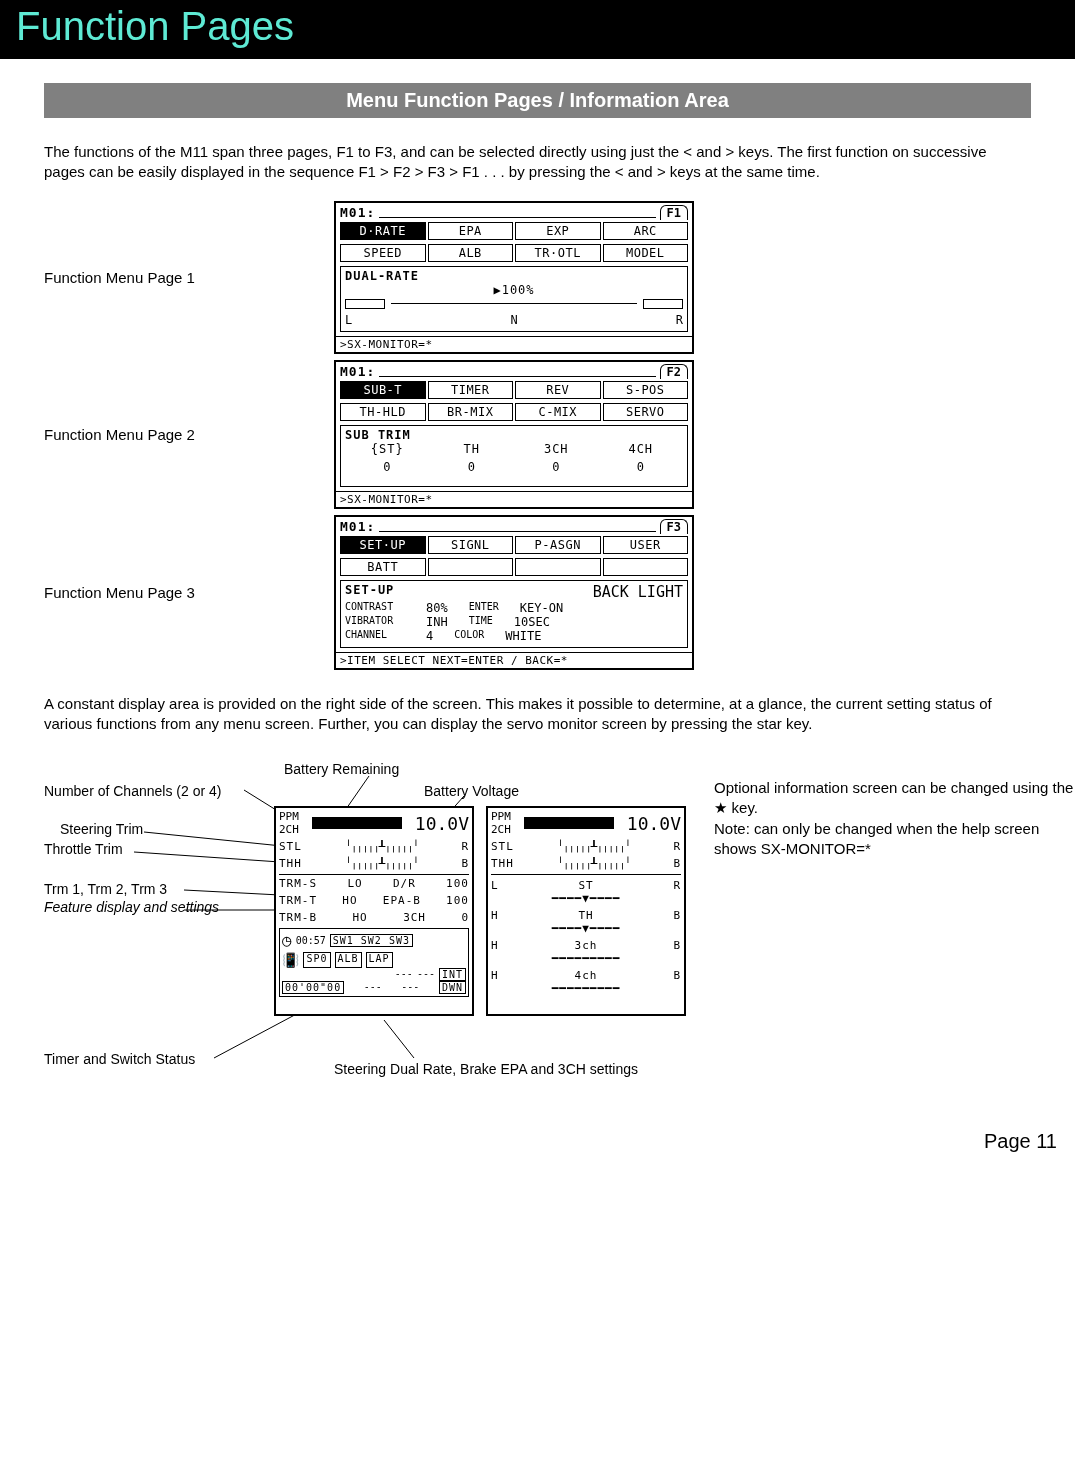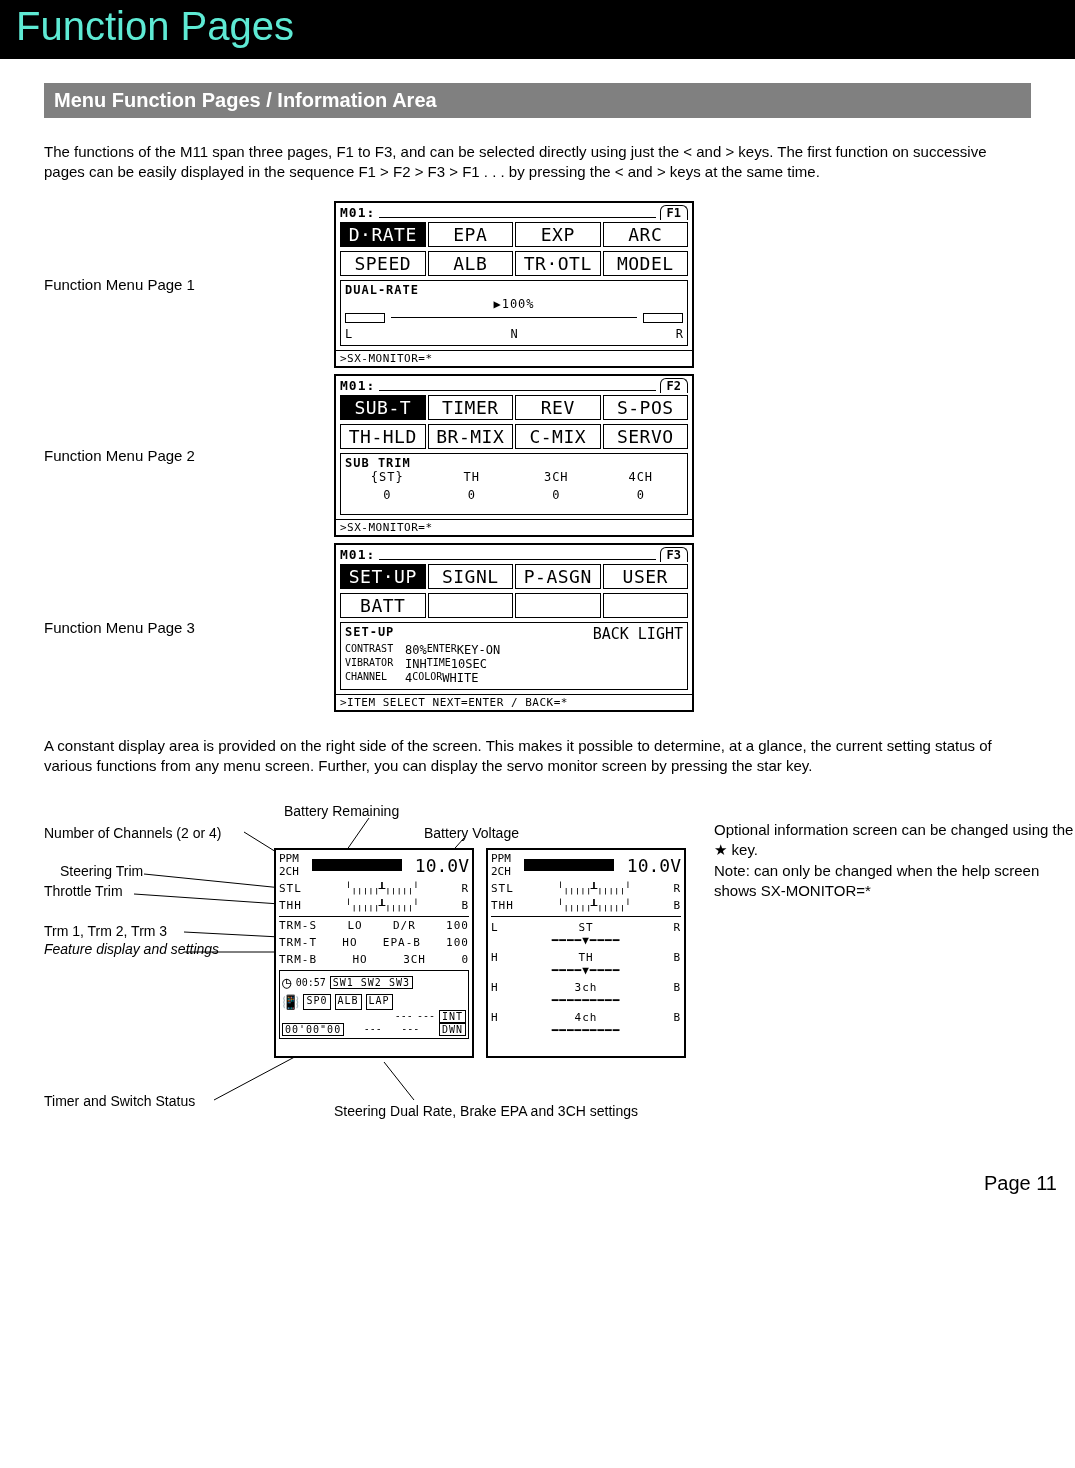--- a/index.html
+++ b/index.html
@@ -16,20 +16,21 @@
     font-size: 40px;
     font-weight: normal;
   }
   .section-bar {
     background: #808080;
     color: #fff;
     font-weight: bold;
     font-size: 20px;
     padding: 6px 10px;
     margin: 24px 44px 0 44px;
+    text-align: center;
   }
   .body-text {
     margin: 24px 44px 0 44px;
     font-size: 15px;
     line-height: 1.35;
   }
   .pages-block {
     margin: 18px 44px 0 44px;
   }
   .page-row {
@@ -62,21 +63,21 @@
     border-radius: 6px 6px 0 0;
     padding: 0 6px;
     font-weight: bold;
     font-size: 12px;
   }
   .lcd .btn-row { display: flex; padding: 2px 4px; gap: 2px; }
   .lcd .btn {
     border: 1px solid #000;
     flex: 1;
     text-align: center;
-    font-size: 18px;
+    font-size: 12px;
     padding: 1px 2px;
     letter-spacing: 0.5px;
   }
   .lcd .btn.sel { background: #000; color: #fff; }
   .lcd .panel {
     border: 1px solid #000;
     margin: 2px 4px 4px 4px;
     padding: 2px 4px 4px 4px;
     font-size: 12px;
   }
@@ -90,21 +91,21 @@
     font-size: 11px;
     letter-spacing: 0.5px;
   }
   .lcd .grid4 {
     display: grid;
     grid-template-columns: repeat(4, 1fr);
     text-align: center;
     font-size: 12px;
     letter-spacing: 1px;
   }
-  .lcd .kv { display:flex; gap:0; font-size:12px; }
+  .lcd .kv { display:flex; gap:21px; font-size:12px; }
   .info-block {
     margin: 26px 44px 0 44px;
     position: relative;
     height: 360px;
   }
   .info-screens {
     position: absolute;
     left: 230px;
     top: 46px;
     display: flex;

